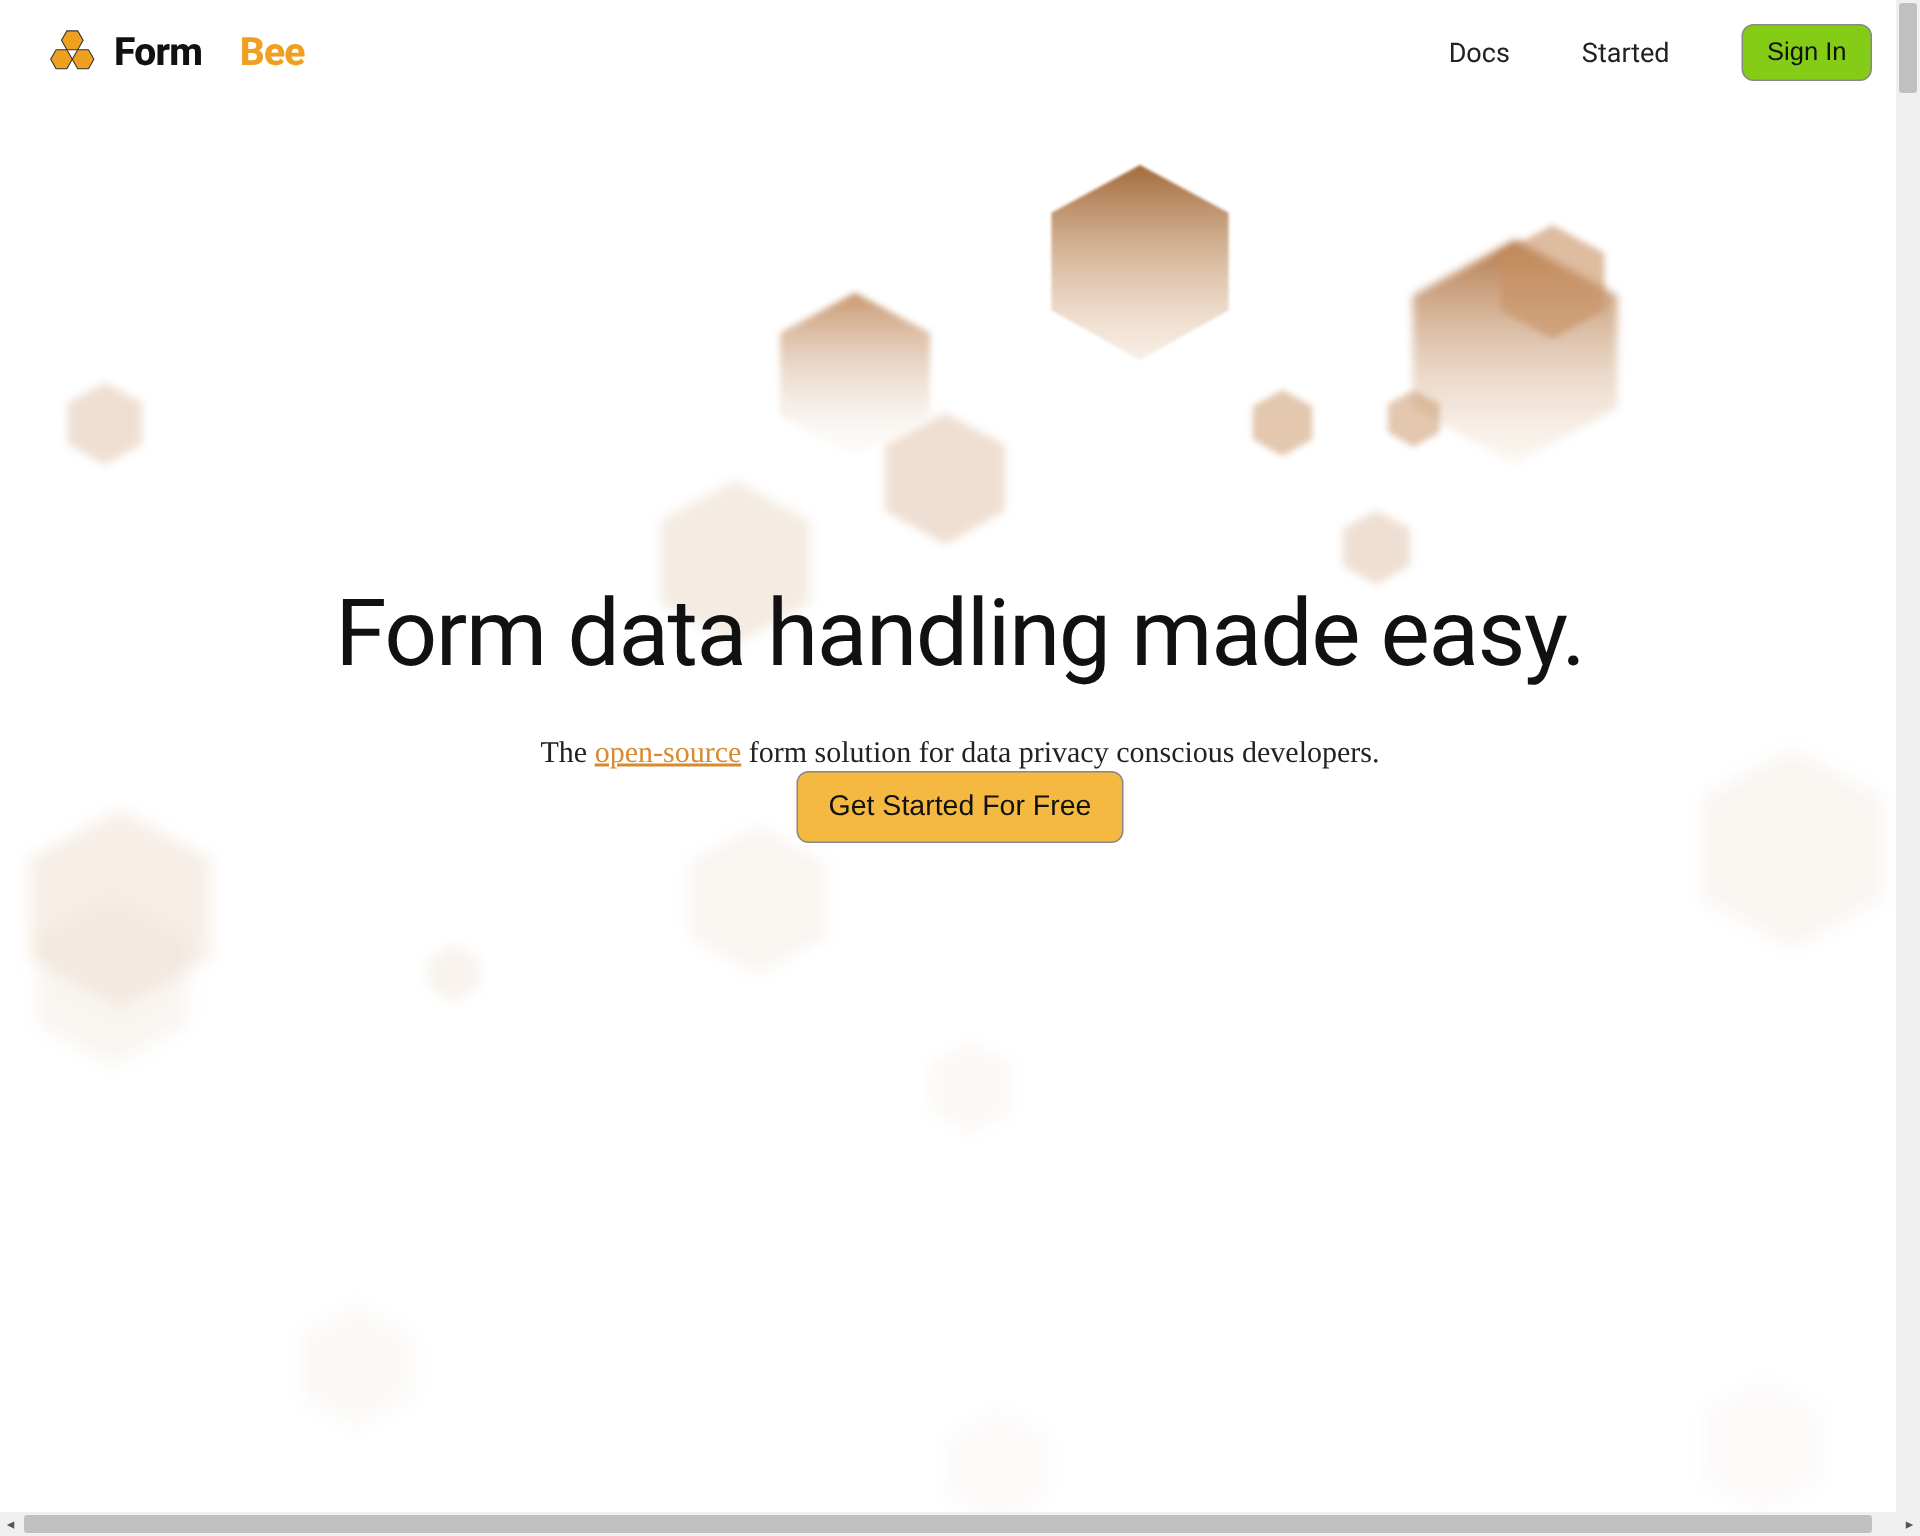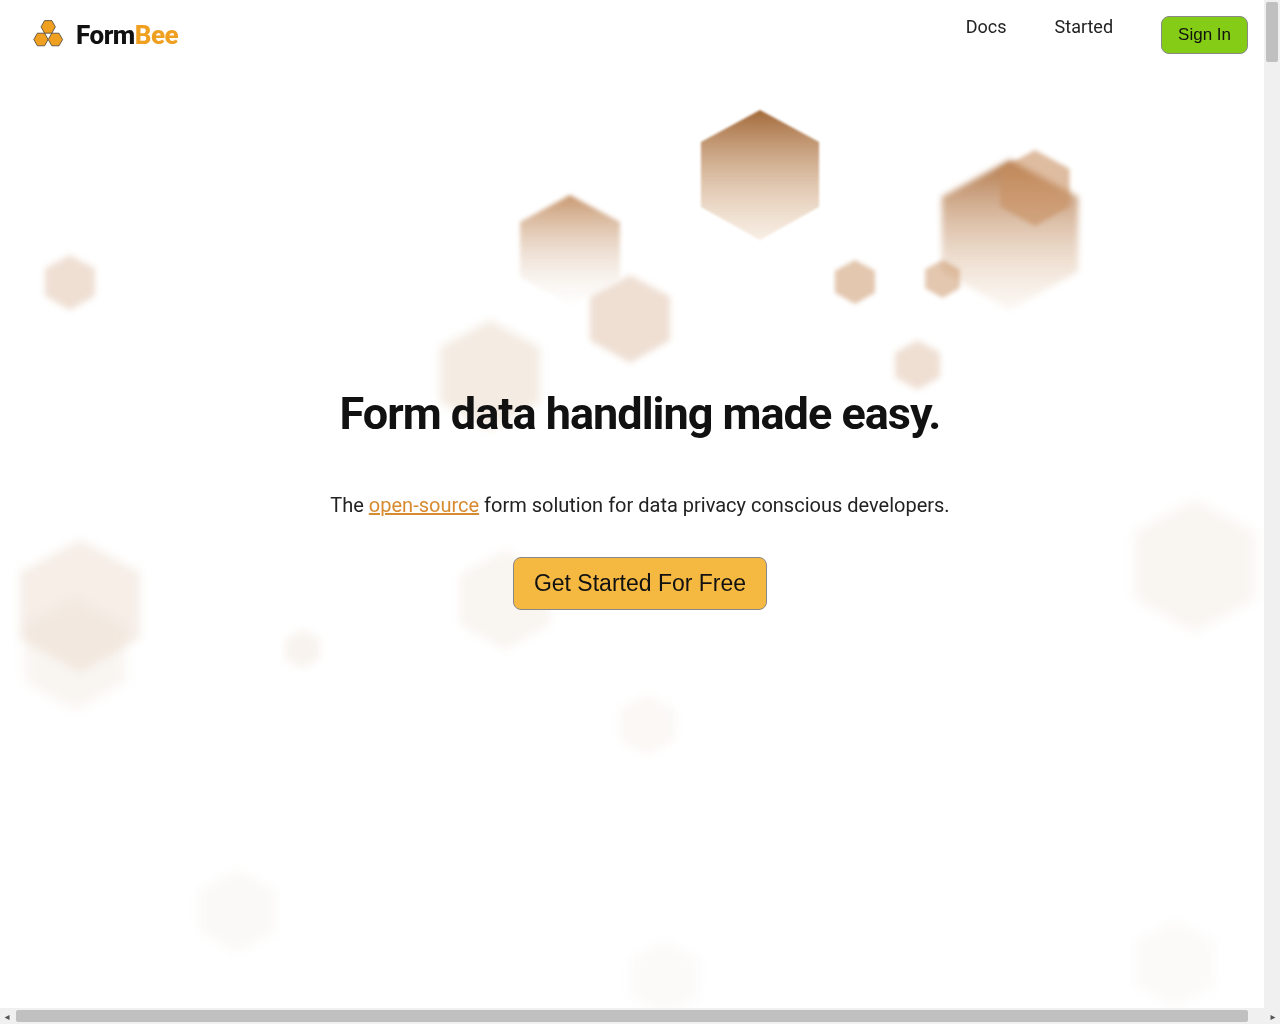--- a/index.html
+++ b/index.html
@@ -63,24 +63,26 @@
       letter-spacing: -0.5px;
     }
     
     .logo-text .form {
       color: #111;
       text-align: right;
     }
     
     .logo-text .bee {
       color: #f0a020;
+      margin-left: 25px;
     }
     
     .nav {
       display: flex;
+      align-items: center;
       gap: 48px;
     }
     
     .nav-link {
       font-size: 18px;
       color: #222;
       text-decoration: none;
       cursor: pointer;
     }
     
@@ -100,46 +102,46 @@
       display: flex;
       flex-direction: column;
       align-items: center;
       justify-content: center;
       text-align: center;
       margin-top: 320px;
       padding: 0 40px;
     }
     
     .hero-title {
-      font-size: 45px;
-      font-weight: 700;
+      font-size: 62px;
+      font-weight: 400;
       color: #111;
       line-height: 1.05;
       letter-spacing: -1px;
       max-width: 900px;
     }
     
     .hero-subtitle {
-      margin-top: 56px;
+      margin-top: 36px;
       font-size: 20px;
       color: #222;
+      font-family: Liberation Serif, serif;
     }
     
     .hero-subtitle a {
       color: #d88a2e;
       text-decoration: underline;
     }
     
     .cta-btn {
-      margin-top: 40px;
       background: #f5b942;
       border: 1px solid #888;
       border-radius: 8px;
       padding: 12px 20px;
-      font-size: 23px;
+      font-size: 19px;
       color: #111;
       cursor: pointer;
     }
     
     .scrollbar-v {
       position: absolute;
       right: 0;
       top: 0;
       width: 16px;
       height: calc(100% - 16px);

